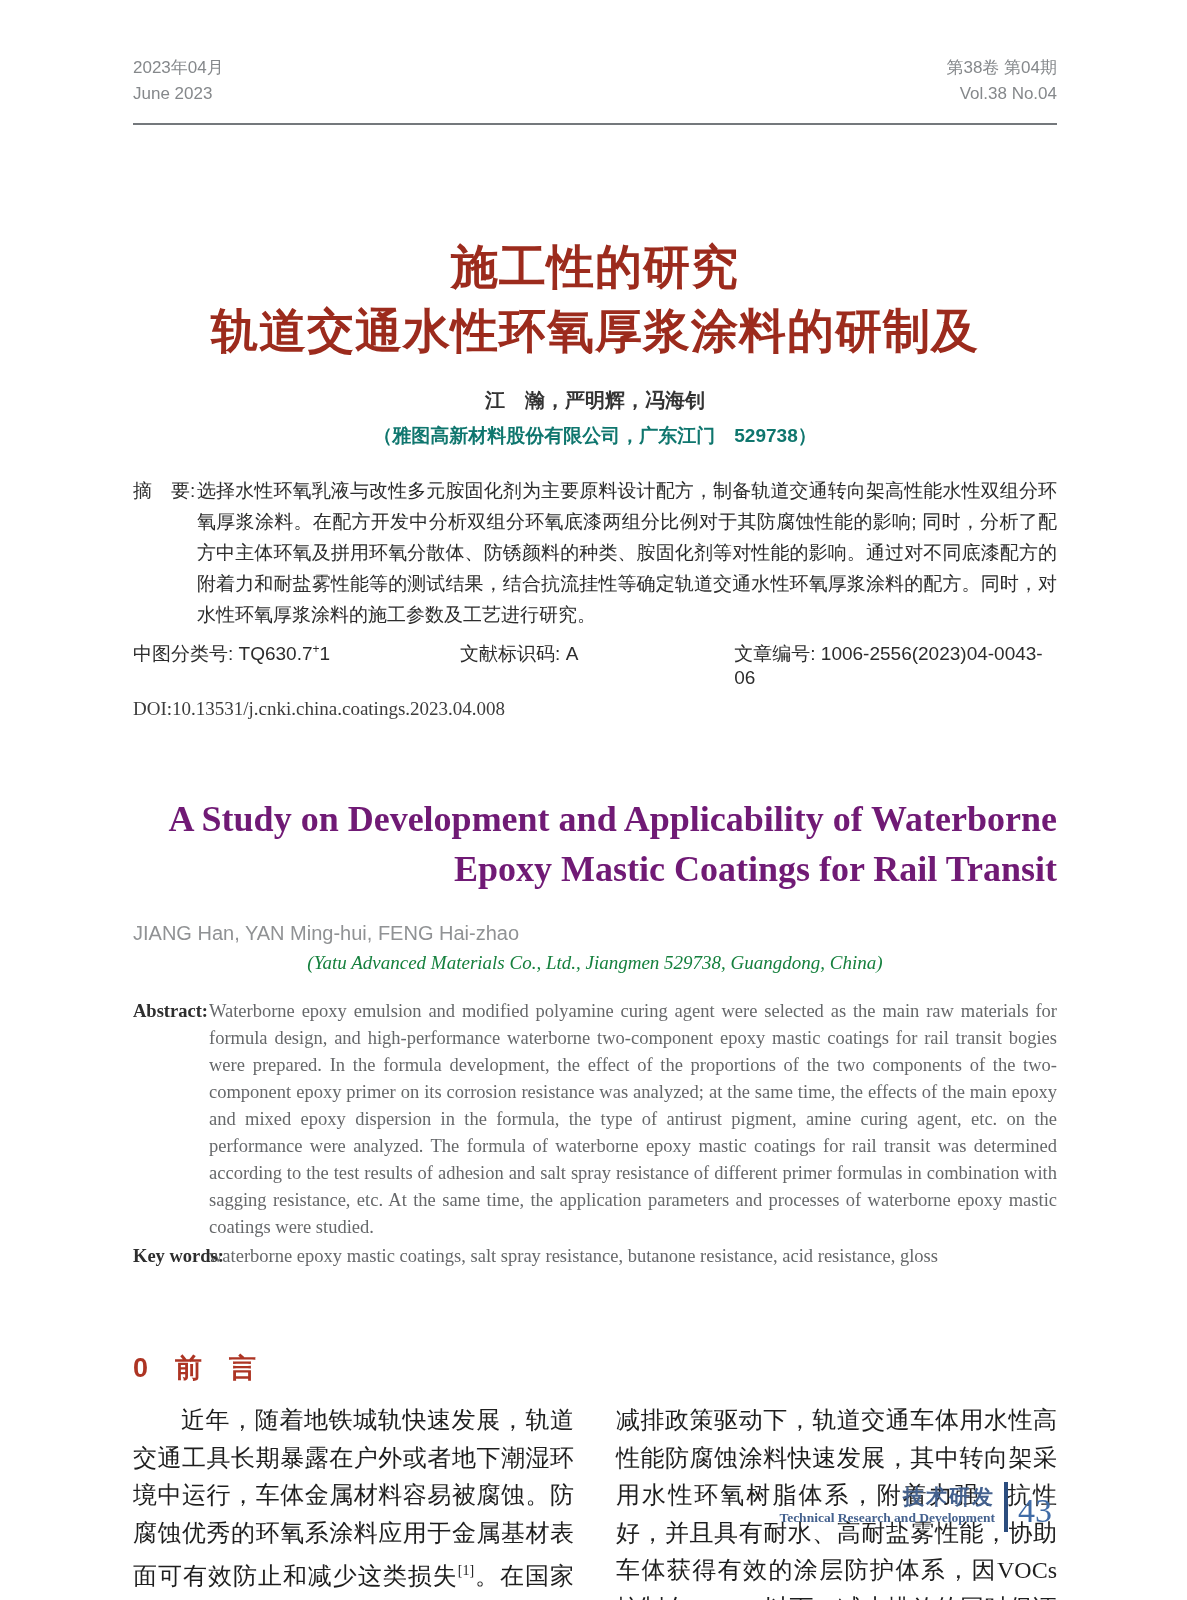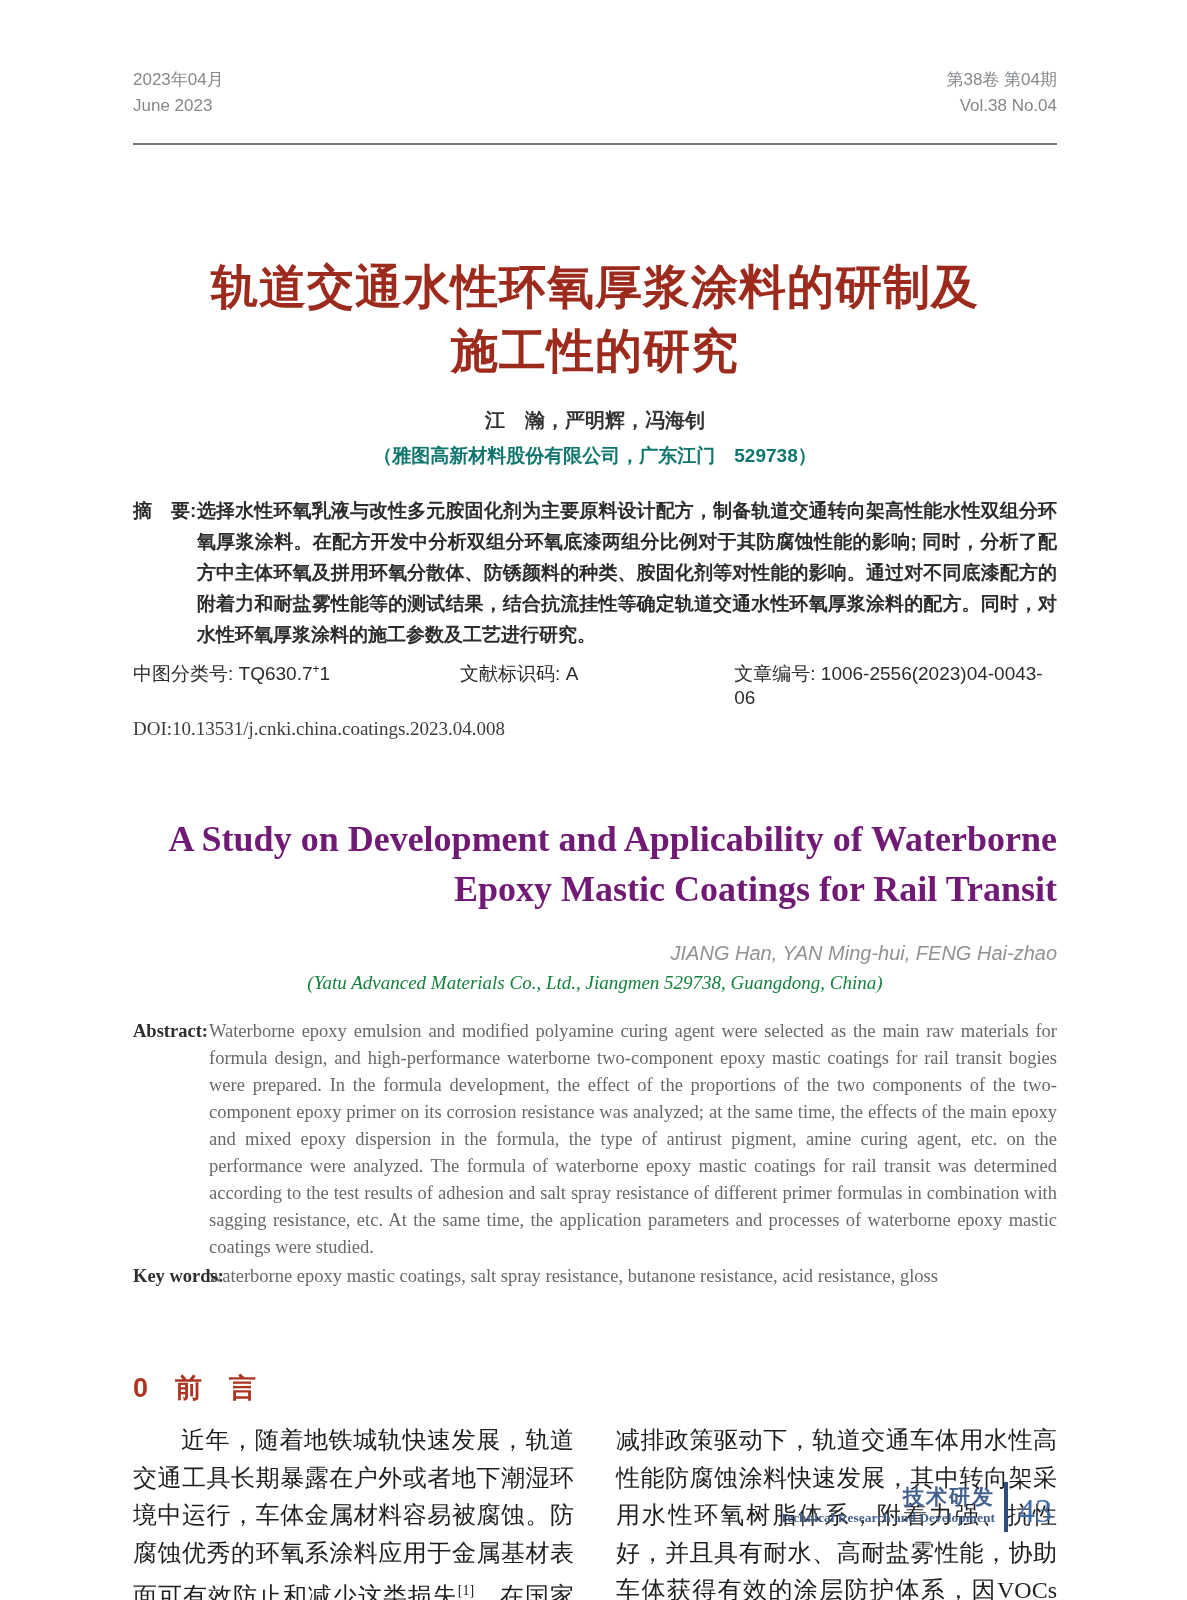--- a/index.html
+++ b/index.html
@@ -11,60 +11,59 @@
     font-family:"Liberation Sans", sans-serif;
     color:#2f2f2f;
     overflow:hidden;
     box-sizing:border-box;
   }
   .content{margin:0 130px 0 133px;}
 
   
   .jheader{
     display:flex;justify-content:space-between;align-items:flex-end;
-    padding-top:55px;padding-bottom:24px;
+    padding-top:55px;padding-bottom:16px;
     font-size:17px;line-height:26px;color:#85888b;
     border-bottom:2px solid #74787c;
-    margin-top:12px;
   }
   .jheader .h-left{text-align:left;}
   .jheader .h-center{text-align:center;letter-spacing:4px;}
   .jheader .h-center .en{letter-spacing:0.5px;}
   .jheader .h-right{text-align:right;}
 
   
   .title-cn{
     margin-top:110px;text-align:center;
     font-size:47px;line-height:64px;font-weight:bold;
     color:#9c2b1d;letter-spacing:1px;
   }
   .authors-cn{margin-top:24px;text-align:center;font-size:20px;font-weight:bold;color:#333;}
   .affil-cn{margin-top:9px;text-align:center;font-size:19px;font-weight:bold;color:#0f766e;}
 
   
   .hang{position:relative;text-align:justify;}
   .hang .hang-label{position:absolute;left:0;top:0;white-space:nowrap;}
   .abstract-cn{
     margin-top:26px;padding-left:64px;
-    font-size:19px;line-height:31px;color:#2c2c2c;font-weight:bold;
+    font-size:19px;line-height:31px;color:#2c2c2c;
   }
   .keywords-cn{margin-top:1px;font-size:19px;line-height:31px;color:#2c2c2c;}
   .meta-row{display:flex;margin-top:11px;font-size:19px;color:#2c2c2c;}
   .meta-row .m1{width:334px;}
   .meta-row .m2{width:280px;}
   .meta-row sup{font-size:12px;}
   .doi-line{margin-top:9px;font-family:"Liberation Serif", serif;font-size:19px;color:#3c3c3c;}
 
   
   .title-en{
     margin-top:74px;text-align:right;
     font-family:"Liberation Serif", serif;font-weight:bold;
     font-size:36px;line-height:50px;color:#701a75;
   }
-  .authors-en{margin-top:28px;text-align:right;font-size:20px;color:#909294;font-style:italic;}
+  .authors-en{margin-top:28px;text-align:left;font-size:20px;color:#909294;}
   .affil-en{margin-top:7px;text-align:center;font-family:"Liberation Serif", serif;font-style:italic;font-size:19px;color:#15803d;}
 
   .abstract-en{
     margin-top:24px;padding-left:76px;
     font-family:"Liberation Serif", serif;
     font-size:18.5px;line-height:27px;color:#66686a;
   }
   .abstract-en .hang-label,
   .keywords-en .hang-label{font-weight:bold;color:#2e2e2e;}
   .keywords-en{
@@ -109,22 +108,22 @@
         <div>2023年04月</div>
         <div>June 2023</div>
       </div>
       <div class="h-right">
         <div>第38卷 第04期</div>
         <div>Vol.38 No.04</div>
       </div>
     </div>
 
     <div class="title-cn">
+      <div>施工性的研究</div>
       <div>轨道交通水性环氧厚浆涂料的研制及</div>
-      <div>施工性的研究</div>
     </div>
 
     <div class="authors-cn">江　瀚，严明辉，冯海钊</div>
     <div class="affil-cn">（雅图高新材料股份有限公司，广东江门　529738）</div>
 
     <div class="abstract-cn hang">
       <span class="hang-label">摘　要:</span>
       <span>选择水性环氧乳液与改性多元胺固化剂为主要原料设计配方，制备轨道交通转向架高性能水性双组分环氧厚浆涂料。在配方开发中分析双组分环氧底漆两组分比例对于其防腐蚀性能的影响; 同时，分析了配方中主体环氧及拼用环氧分散体、防锈颜料的种类、胺固化剂等对性能的影响。通过对不同底漆配方的附着力和耐盐雾性能等的测试结果，结合抗流挂性等确定轨道交通水性环氧厚浆涂料的配方。同时，对水性环氧厚浆涂料的施工参数及工艺进行研究。</span>
     </div>
 

